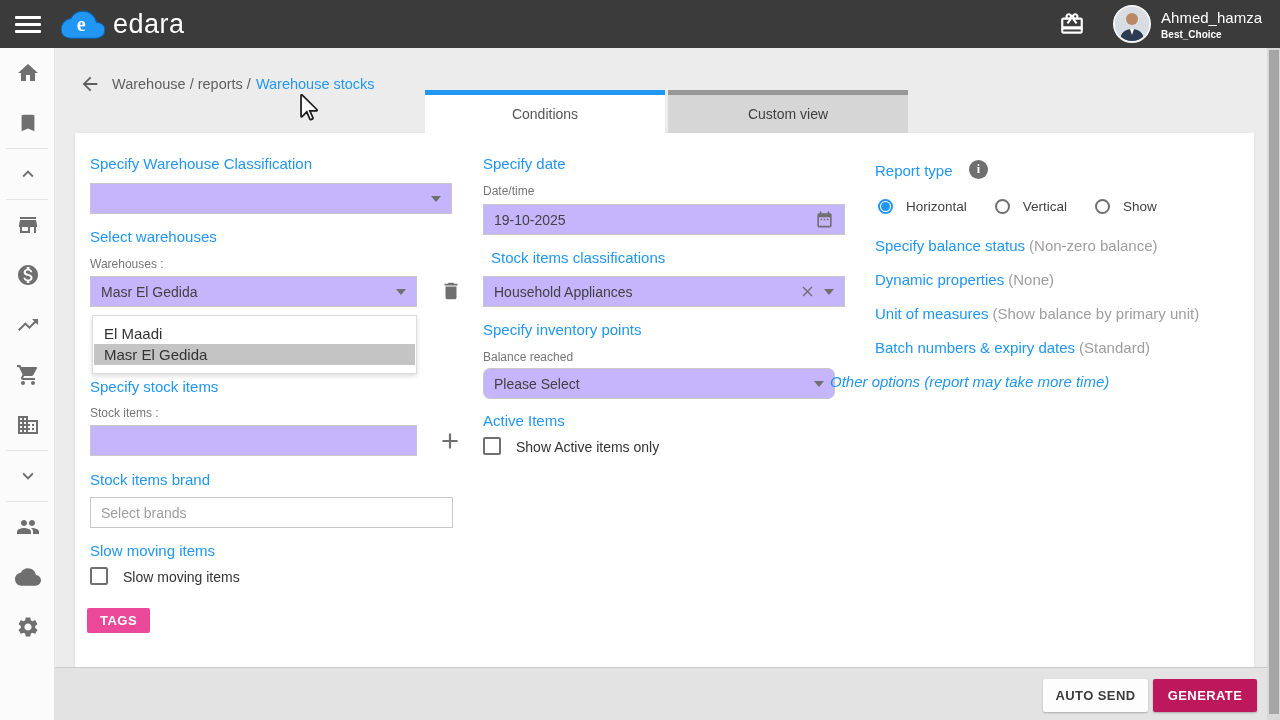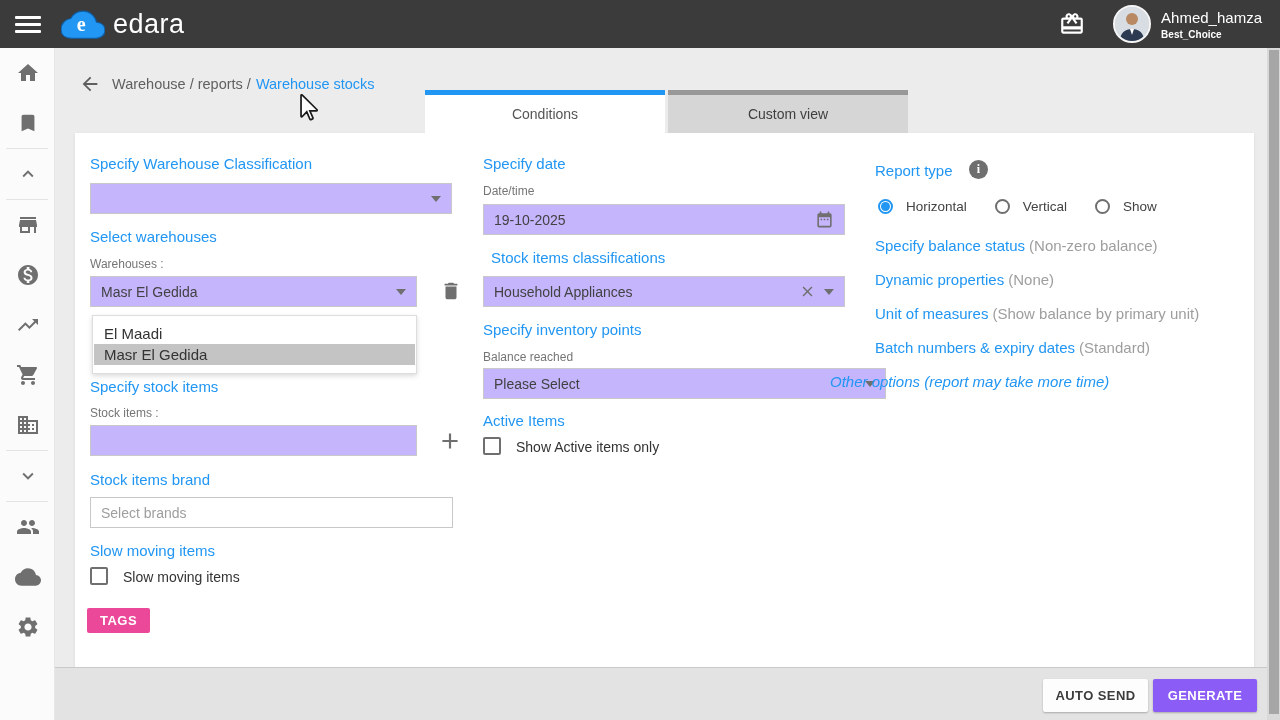--- a/index.html
+++ b/index.html
@@ -72,21 +72,21 @@
   .radio-label { font-size:13.5px; color:#424242; margin:0 28px 0 13px; cursor:pointer; }
   .radio-label.last { margin-right:0; }
   .link-line { position:absolute; font-size:15px; white-space:nowrap; cursor:pointer; }
   .link-line .blue { color:#2196f3; }
   .link-line .suffix { color:#9e9e9e; margin-left:4px; }
 
   
   .footer { position:absolute; left:55px; top:667px; width:1213px; height:53px; background:#e3e3e3; border-top:1px solid #c9c9c9; z-index:10; }
   .footer-btn { position:absolute; top:11px; height:33px; border:none; font-size:13px; font-weight:700; letter-spacing:0.4px; cursor:pointer; border-radius:2px; font-family:"Liberation Sans", sans-serif; }
   .btn-autosend { left:988px; width:105px; background:#fdfdfd; color:#3c3c3c; box-shadow:0 1px 2px rgba(0,0,0,0.25); }
-  .btn-generate { left:1098px; width:104px; background:#8b5cf6; color:#fff; box-shadow:0 1px 2px rgba(0,0,0,0.25); }
+  .btn-generate { left:1098px; width:104px; background:#be185d; color:#fff; box-shadow:0 1px 2px rgba(0,0,0,0.25); }
 
   
   .scrollbar { position:absolute; right:0; top:48px; width:13px; height:672px; background:#d9d9d9; z-index:40; }
   .scroll-thumb { position:absolute; left:1.5px; top:2px; width:10px; height:664px; background:#a6a6a6; cursor:pointer; }
 
   .cursor { position:absolute; left:295px; top:93px; z-index:50; pointer-events:none; }
 </style>
 </head>
 <body>
 
@@ -280,21 +280,21 @@
       <span class="icon-btn" style="position:static; margin-right:8px;">
         <svg width="17" height="17" viewBox="0 0 24 24">
             <path d="M19 6.41L17.59 5 12 10.59 6.41 5 5 6.41 10.59 12 5 17.59 6.41 19 12 13.41 17.59 19 19 17.59 13.41 12z"></path>
           </svg>
       </span>
       <span class="caret"></span>
     </div>
 
     <div class="h-blue" style="left:408px; top:188px;">Specify inventory points</div>
     <div class="lbl" style="left:408px; top:217px;">Balance reached</div>
-    <div class="selectbox" style="left:408px; top:235px; width:403px;">
+    <div class="selectbox" style="left:408px; top:235px; width:352px;border-radius:7px;">
       <span class="grow">Please Select</span>
       <span class="caret"></span>
     </div>
 
     <div class="h-blue" style="left:408px; top:279px;">Active Items</div>
     <div class="checkbox" style="left:408px; top:304px;"></div>
     <div class="chk-label" style="left:441px; top:306px;">Show Active items only</div>
 
     <div class="h-blue" style="left:800px; top:29px;">Report type</div>
     <div class="info-icon" style="left:894px; top:27px;">i</div>

